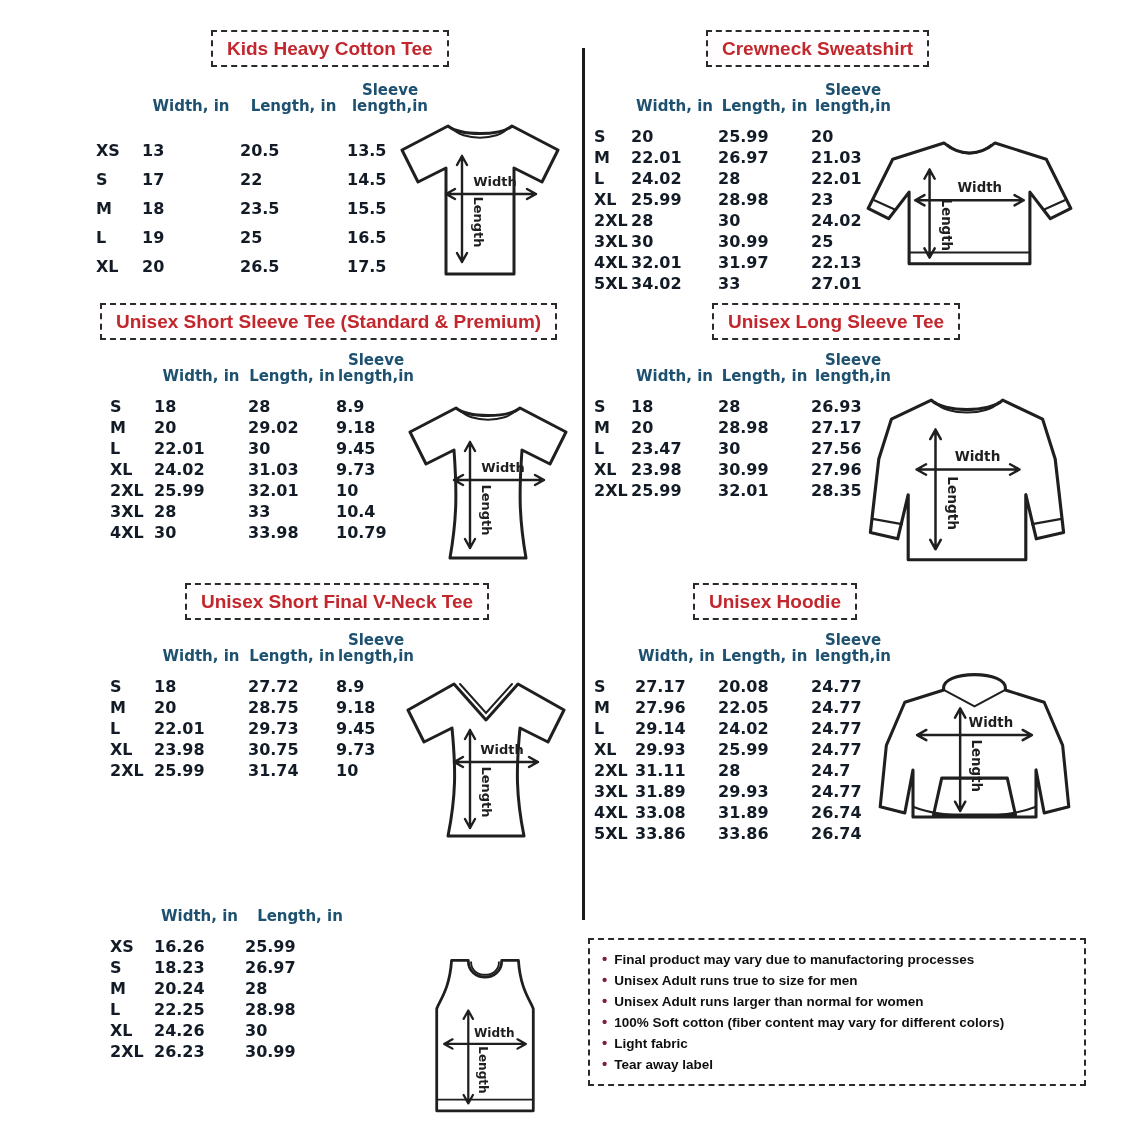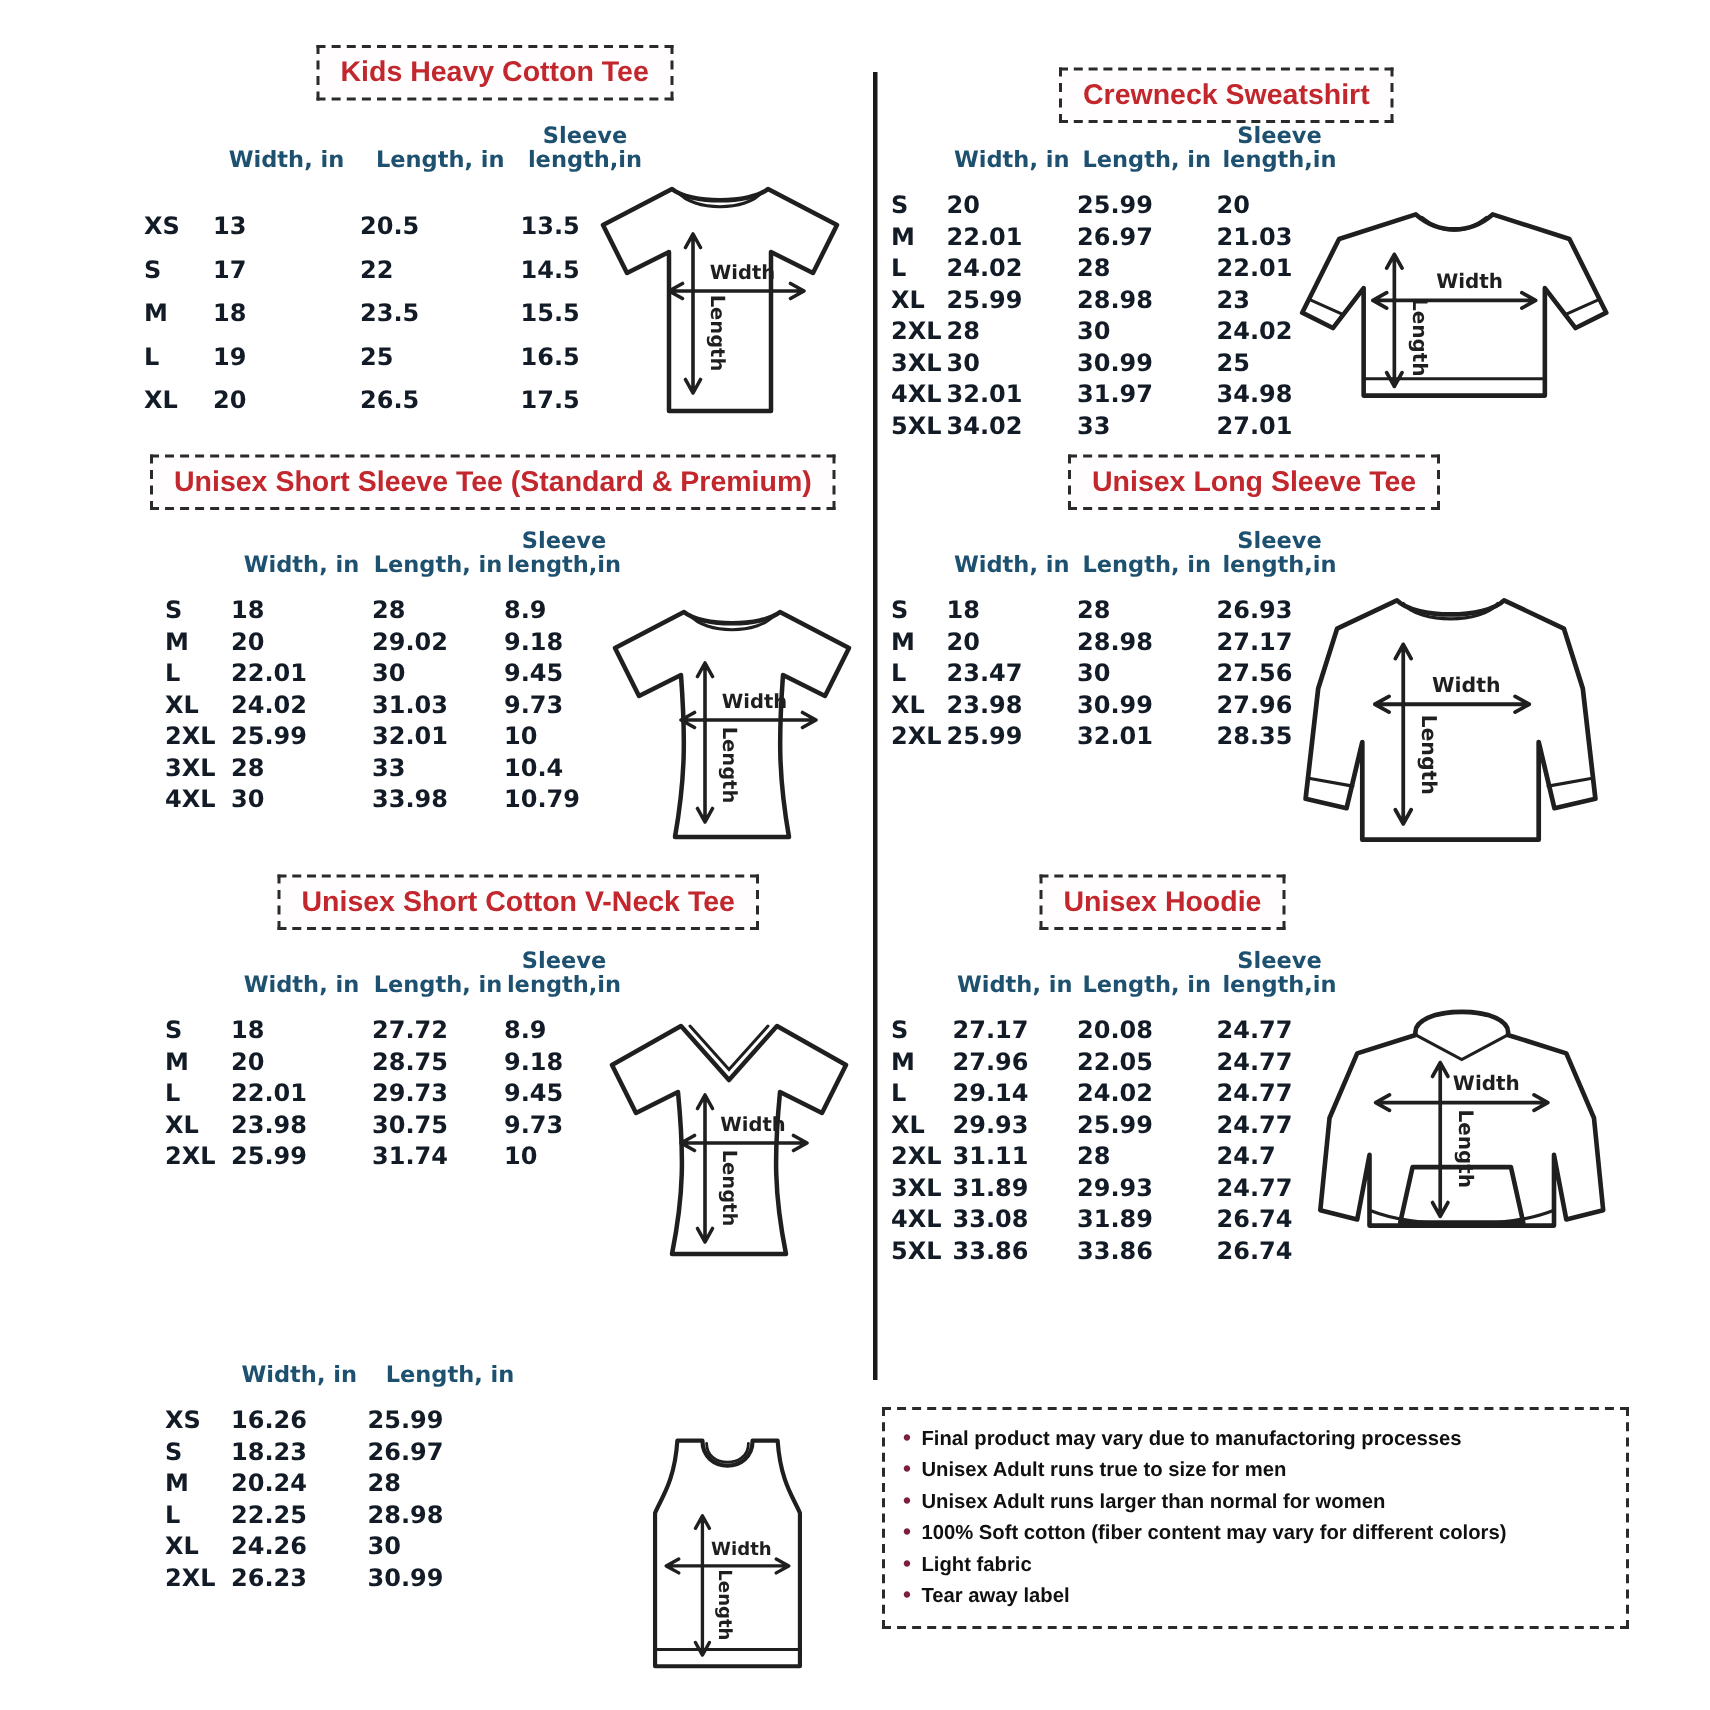--- a/index.html
+++ b/index.html
@@ -177,21 +177,21 @@
     <g>
       <path class="ln" d="M56,88 L146,88 M65,83 L56,88 L65,93 M137,83 L146,88 L137,93"></path>
     </g>
     <g>
       <path class="ln" d="M72,50 L72,156 M67,59 L72,50 L77,59 M67,147 L72,156 L77,147"></path>
     </g>
     <text x="105" y="80" text-anchor="middle">Width</text>
     <text x="84" y="118" transform="rotate(90 84 118)" text-anchor="middle">Length</text>
   </svg>
 
-  <div class="title-box" style="left:185px;top:583px;">Unisex Short Cotton V-Neck Tee</div>
+  <div class="title-box" style="left:185px;top:583px;">Unisex Short Final V-Neck Tee</div>
 
   <table class="size-table t-vneck" style="left:110px;top:632px;">
     <colgroup>
         <col style="width:44px">
         <col style="width:94px">
         <col style="width:88px">
         <col style="width:80px">
       </colgroup>
     <thead>
         <tr>
@@ -305,21 +305,21 @@
     <g>
       <path class="ln" d="M26,100 L114,100 M35,95 L26,100 L35,105 M105,95 L114,100 L105,105"></path>
     </g>
     <g>
       <path class="ln" d="M52,64 L52,164 M47,73 L52,64 L57,73 M47,155 L52,164 L57,155"></path>
     </g>
     <text x="80" y="92" text-anchor="middle">Width</text>
     <text x="64" y="128" transform="rotate(90 64 128)" text-anchor="middle">Length</text>
   </svg>
 
-  <div class="title-box" style="left:706px;top:30px;margin-top:15px;">Crewneck Sweatshirt</div>
+  <div class="title-box" style="left:706px;top:30px;">Crewneck Sweatshirt</div>
 
   <table class="size-table t-crew" style="left:594px;top:82px;">
     <colgroup>
         <col style="width:37px">
         <col style="width:87px">
         <col style="width:93px">
         <col style="width:84px">
       </colgroup>
     <thead>
         <tr>
@@ -364,21 +364,21 @@
         <tr>
         <td>3XL</td>
         <td>30</td>
         <td>30.99</td>
         <td>25</td>
       </tr>
         <tr>
         <td>4XL</td>
         <td>32.01</td>
         <td>31.97</td>
-        <td>34.98</td>
+        <td>22.13</td>
       </tr>
         <tr>
         <td>5XL</td>
         <td>34.02</td>
         <td>33</td>
         <td>27.01</td>
       </tr>
       </tbody>
   </table>
 

